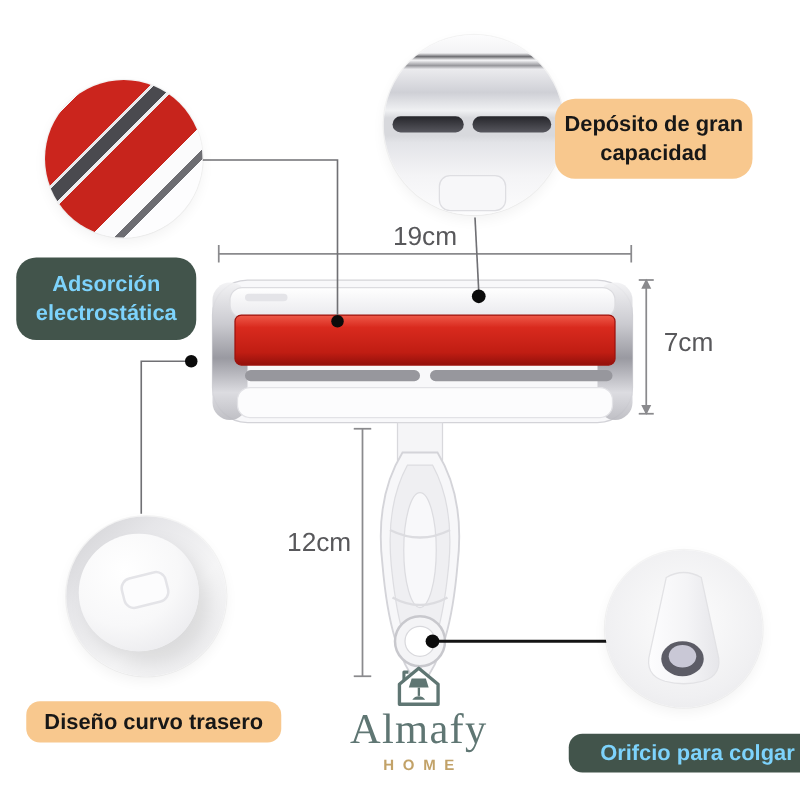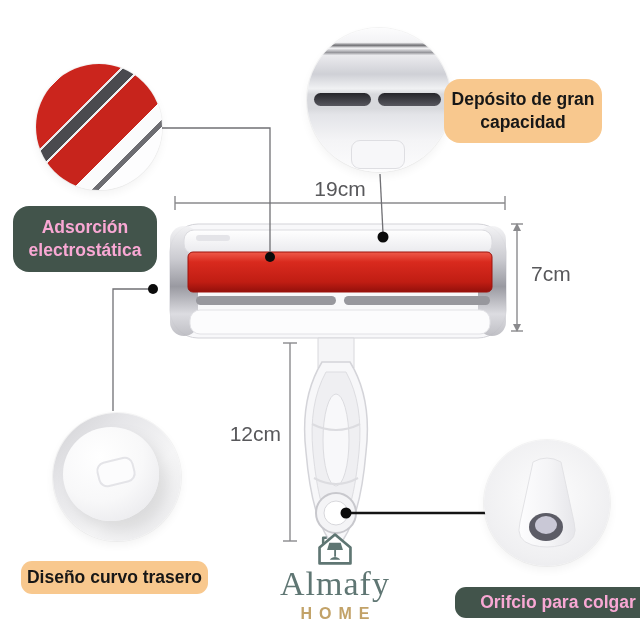--- a/index.html
+++ b/index.html
@@ -42,31 +42,31 @@
     background:radial-gradient(circle at 38% 32%, #ffffff 0%, #f8f8f9 50%, #e4e4e8 100%);
     box-shadow:8px 10px 16px rgba(0,0,0,0.10);}
   .cap-tab{position:absolute;left:44px;top:46px;width:34px;height:22px;background:#fcfcfd;
     border:2px solid #e4e4e8;border-radius:9px;transform:rotate(-14deg);}
   .c-hole{left:484px;top:440px;width:126px;height:126px;
     background:radial-gradient(circle at 50% 45%, #fdfdfd 0%, #f0f0f2 65%, #e6e6e9 100%);}
 
   
   .pill{position:absolute;text-align:center;font-weight:bold;font-size:17.5px;line-height:1.32;}
   .pill-peach{background:#f8c88e;color:#171717;}
-  .pill-green{background:#42544b;color:#f9a8d4;}
+  .pill-green{background:#42544b;color:#7dd3fc;}
   .pill-deposit{left:444px;top:79px;width:154px;padding:9px 2px;border-radius:16px;}
   .pill-electro{left:13px;top:206px;width:144px;padding:10px 0;border-radius:16px;}
-  .pill-curve{left:21px;top:561px;width:187px;padding:5px 0;border-radius:11px;}
+  .pill-curve{left:21px;top:561px;width:204px;padding:5px 0;border-radius:11px;}
   .pill-hang{left:455px;top:587px;width:174px;padding:4px 16px;border-radius:11px;}
 
   
   .logo{position:absolute;left:245px;top:532px;width:180px;text-align:center;color:#5f7673;}
   .logo-icon{display:block;margin:0 auto;}
   .logo-name{font-family:"Liberation Serif",serif;font-size:34px;line-height:1.05;letter-spacing:1px;}
-  .logo-tag{font-size:16px;font-weight:bold;letter-spacing:7px;padding-left:7px;color:#c2a268;margin-top:3px;}
+  .logo-tag{font-size:12px;font-weight:bold;letter-spacing:7px;padding-left:7px;color:#c2a268;margin-top:3px;}
 
   .dim{font-size:21px;fill:#58585b;}
 </style>
 </head>
 <body>
 
 <div class="canvas">
 
   <svg width="640" height="640" viewBox="0 0 640 640" style="position:absolute;left:0;top:0;">
     <defs>

